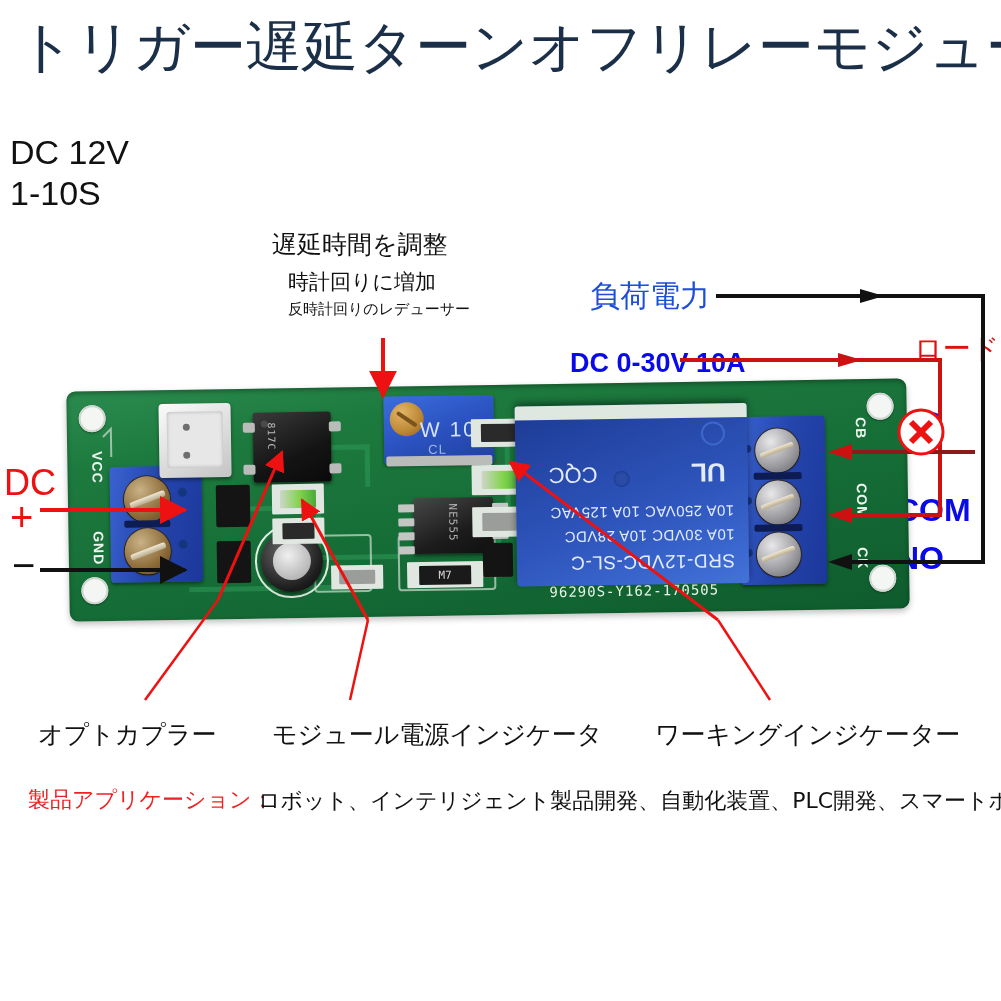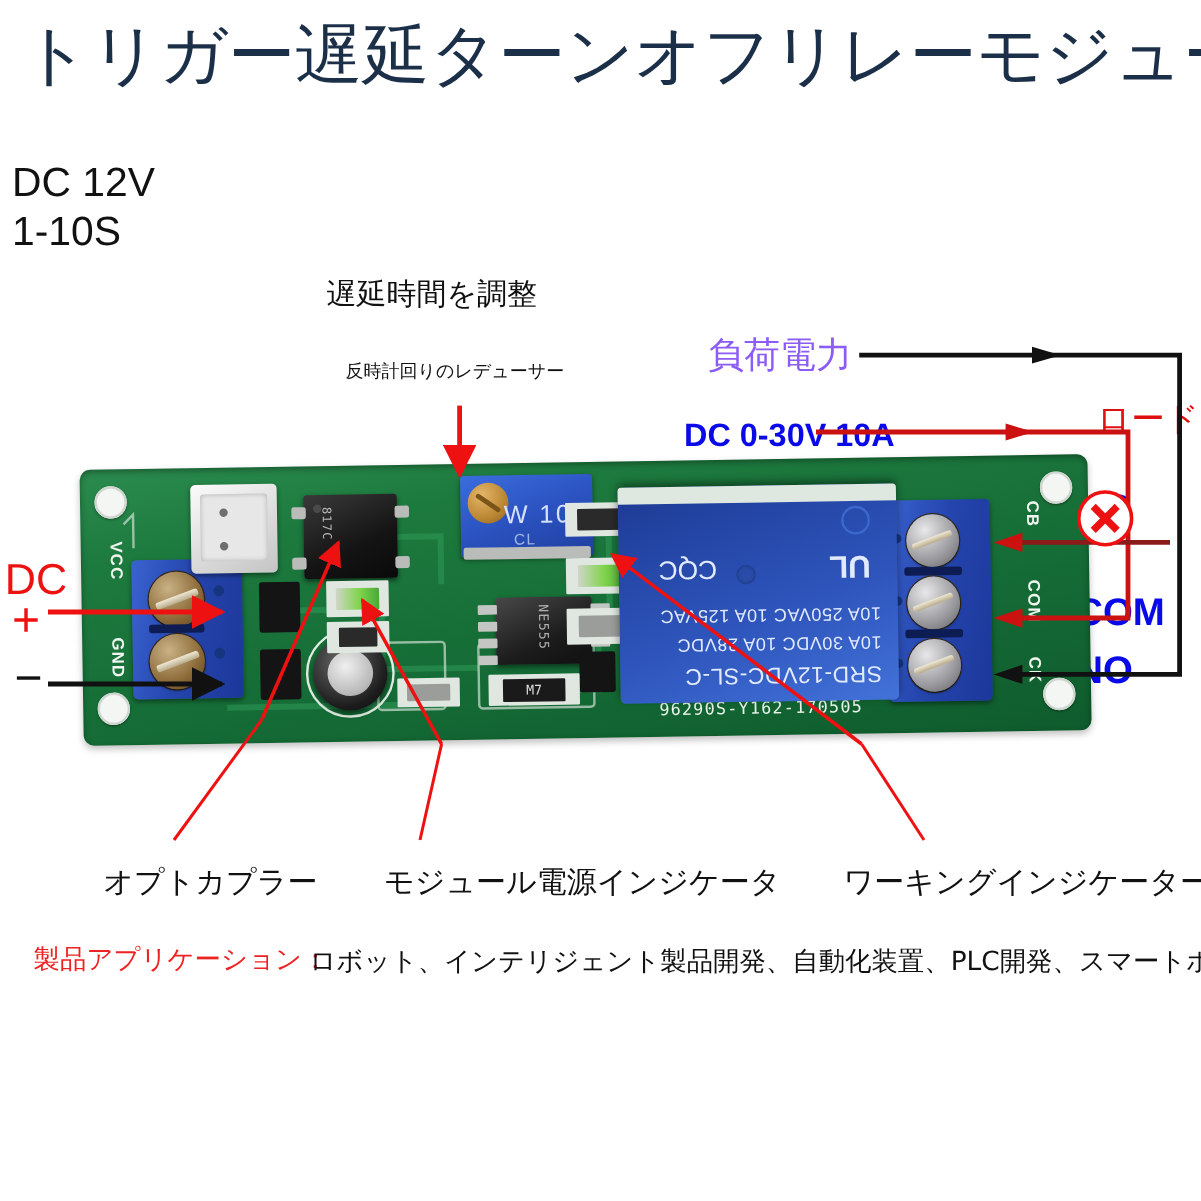--- a/index.html
+++ b/index.html
@@ -29,21 +29,21 @@
   .spec.l2 { top: 174px; }
 
   .ann { position: absolute; white-space: nowrap; color:#111; }
   .ann-adj-title { left: 272px; top: 228px; font-size: 25px;
                    font-family:"DejaVu Sans","Liberation Sans",sans-serif; }
   .ann-adj-cw    { left: 288px; top: 268px; font-size: 21px;
                    font-family:"DejaVu Sans","Liberation Sans",sans-serif; }
   .ann-adj-ccw   { left: 288px; top: 300px; font-size: 15px;
                    font-family:"DejaVu Sans","Liberation Sans",sans-serif; }
 
-  .ann-load-title { position:absolute; left: 590px; top: 276px; font-size: 30px; color:#8b5cf6;
+  .ann-load-title { position:absolute; left: 590px; top: 276px; font-size: 30px; color:#1d4ed8;
                     font-family:"DejaVu Sans","Liberation Sans",sans-serif; white-space:nowrap; }
   .ann-load-ac { position:absolute; left: 570px; top: 313px; font-size: 27px; color:#0a0ae8;
                  font-family:"Liberation Sans",sans-serif; white-space:nowrap; font-weight:bold;}
   .ann-load-dc { position:absolute; left: 570px; top: 348px; font-size: 27px; color:#0a0ae8;
                  font-family:"Liberation Sans",sans-serif; white-space:nowrap; font-weight:bold;}
   .ann-load-jp { position:absolute; left: 914px; top: 330px; font-size: 28px; color:#e01010;
                  font-family:"DejaVu Sans","Liberation Sans",sans-serif; white-space:nowrap; }
 
   .dc12v { position:absolute; left: 4px; top: 462px; font-size: 36px; color:#ee1111;
            font-family:"Liberation Sans",sans-serif; white-space:nowrap; }
@@ -52,21 +52,21 @@
   .minus-sign { position:absolute; left: 12px; top: 545px; font-size: 40px; color:#111;
                 line-height: 1; font-family:"Liberation Sans",sans-serif; }
 
   .term-label { position:absolute; font-size: 32px; color:#0a0ae8; font-weight:bold;
                 font-family:"Liberation Sans",sans-serif; white-space:nowrap; }
   .term-nc  { left: 896px; top: 405px; }
   .term-com { left: 896px; top: 492px; }
   .term-no  { left: 896px; top: 540px; }
 
   .caption { position:absolute; font-size: 25px; color:#111; white-space:nowrap;
-             font-family:"DejaVu Sans","Liberation Sans",sans-serif;margin-left:48px; }
+             font-family:"DejaVu Sans","Liberation Sans",sans-serif; }
   .cap-opto { left: 38px; top: 718px; }
   .cap-pwr  { left: 272px; top: 718px; }
   .cap-work { left: 655px; top: 718px; }
 
   .app-label { position:absolute; left: 28px; top: 785px; font-size: 22px; color:#ee2222;
                font-family:"DejaVu Sans","Liberation Sans",sans-serif; white-space:nowrap; }
   .app-line1 { position:absolute; left: 258px; top: 786px; font-size: 22px; color:#111;
                font-family:"DejaVu Sans","Liberation Sans",sans-serif; white-space:nowrap; }
   .app-line2 { position:absolute; left: 258px; top: 840px; font-size: 22px; color:#111;
                font-family:"DejaVu Sans","Liberation Sans",sans-serif; white-space:nowrap; }
@@ -231,20 +231,21 @@
 </head>
 <body>
 
 <div id="page">
 
   <div class="title">トリガー遅延ターンオフリレーモジュール</div>
   <div class="spec l1">DC  12V</div>
   <div class="spec l2">1-10S</div>
 
   <div class="ann ann-adj-title">遅延時間を調整</div>
+  <div class="ann ann-adj-cw">時計回りに増加</div>
   <div class="ann ann-adj-ccw">反時計回りのレデューサー</div>
 
   <div class="ann-load-title">負荷電力</div>
   <div class="ann-load-dc">DC  0-30V  10A</div>
   <div class="ann-load-jp">ロード</div>
 
   <div class="dc12v">DC 12V</div>
   <div class="plus-sign">+</div>
   <div class="minus-sign">−</div>
 

